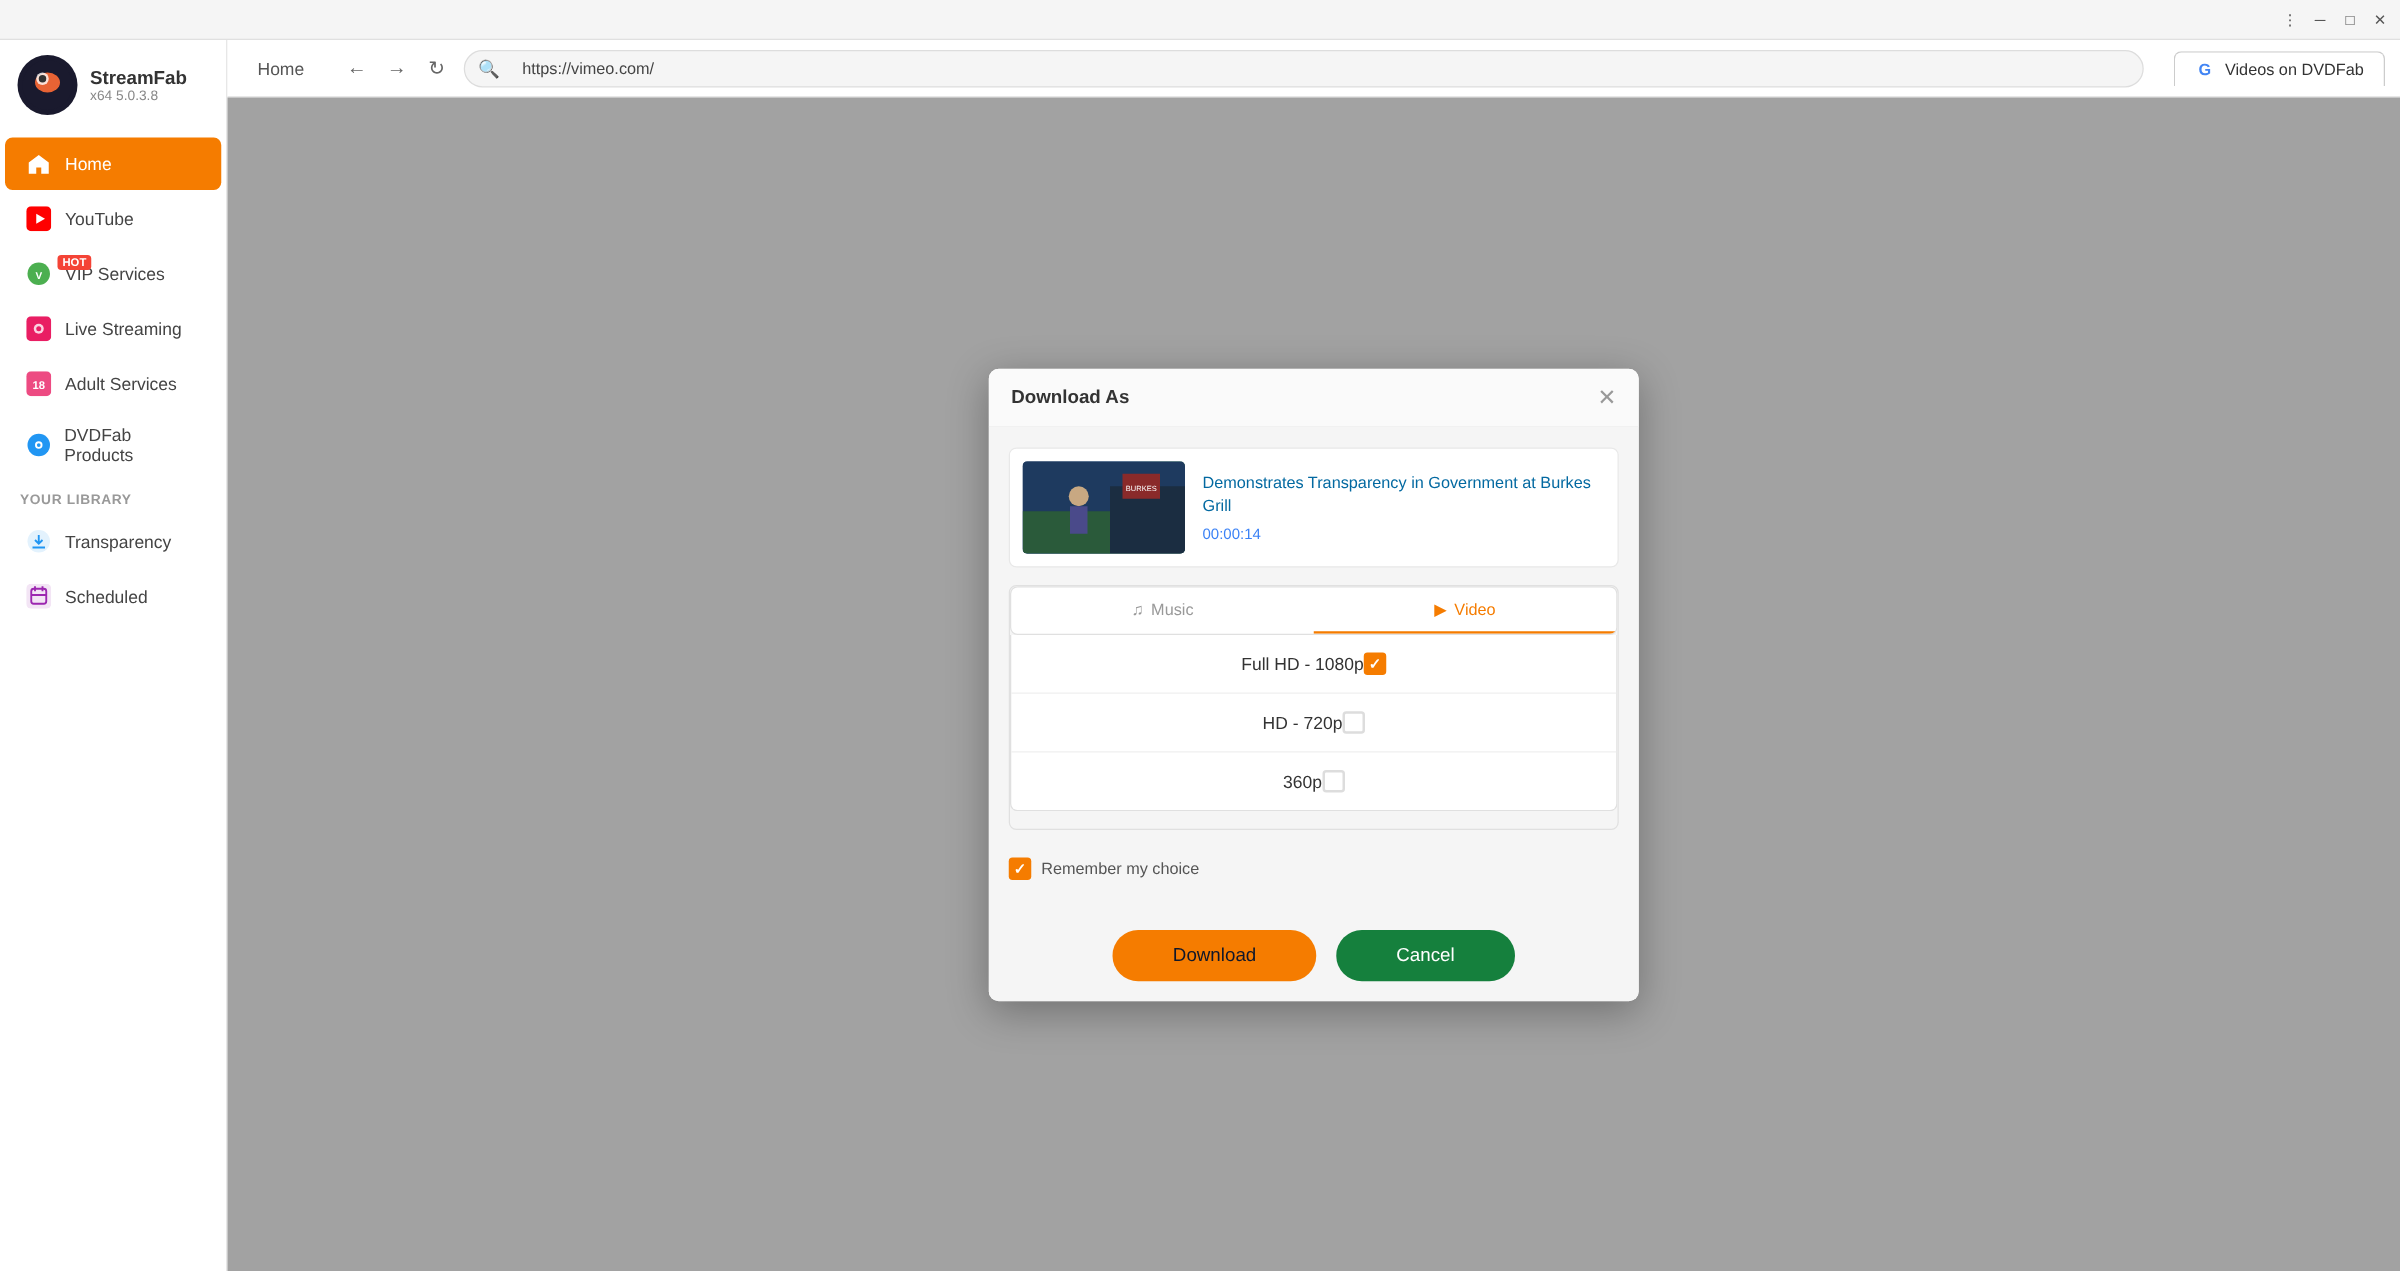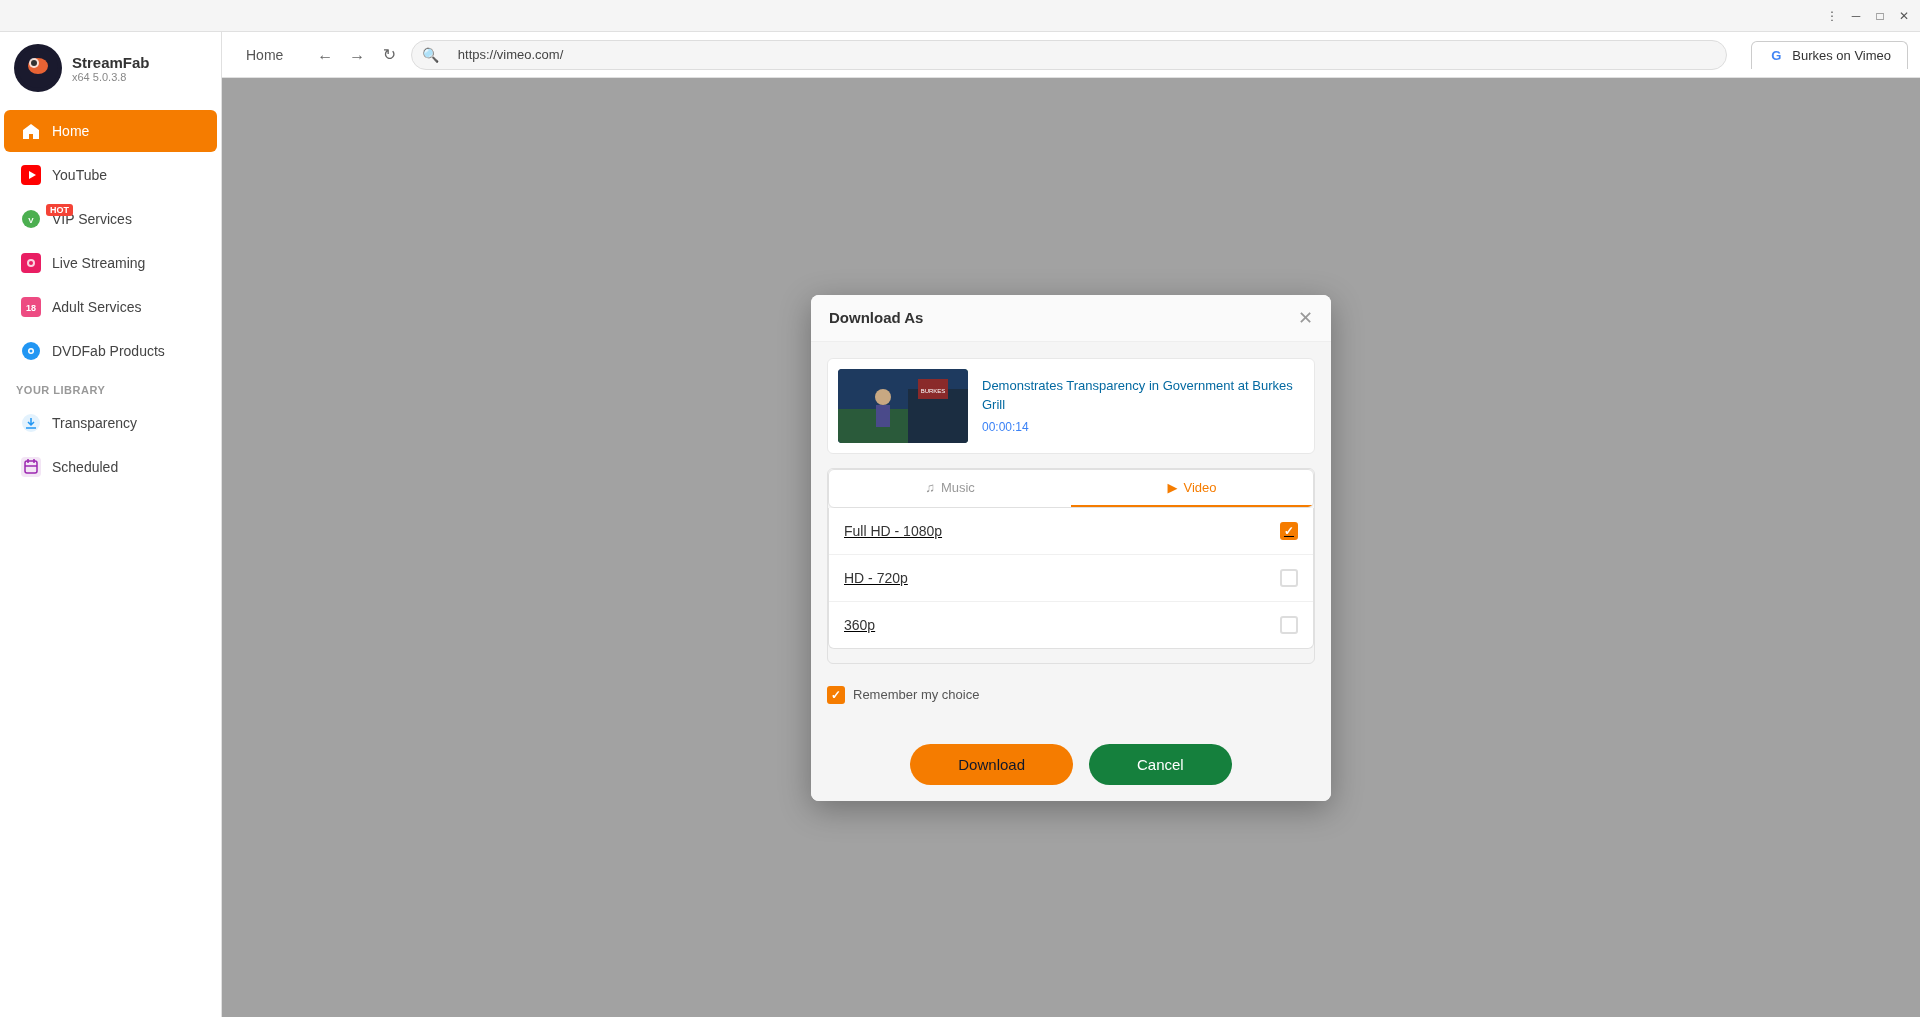--- a/index.html
+++ b/index.html
@@ -41,21 +41,21 @@
 
     
     .app-container {
       display: flex;
       flex: 1;
       overflow: hidden;
     }
 
     
     .sidebar {
-      width: 222px;
+      width: 182px;
       background: #fff;
       border-right: 1px solid #e0e0e0;
       display: flex;
       flex-direction: column;
       padding-top: 0;
     }
     .sidebar-logo {
       display: flex;
       align-items: center;
       padding: 12px 14px;
@@ -322,25 +322,24 @@
     .quality-list {
       background: #fff;
       border-radius: 0 0 6px 6px;
       border: 1px solid #e0e0e0;
       border-top: none;
       margin-bottom: 14px;
     }
     .quality-item {
       display: flex;
       align-items: center;
-      justify-content: space-between;
-      padding: 14px 15px;
+      justify-content: center;
+      padding: 14px 0;
       border-bottom: 1px solid #f0f0f0;
       cursor: pointer;
-      text-decoration: underline;
     }
     .quality-item:last-child {
       border-bottom: none;
     }
     .quality-label {
       font-size: 14px;
       color: #333;
     }
     .quality-checkbox {
       width: 18px;
@@ -575,21 +574,21 @@
         <button class="nav-btn">→</button>
         <button class="nav-btn">↻</button>
       </div>
       <div style="display:flex;align-items:center;background:#f5f5f5;border:1px solid #ddd;border-radius:15px;padding:0 10px;height:30px;flex:1;gap:6px;">
         <span style="color:#999;font-size:14px;">🔍</span>
         <input class="address-bar" style="border: none; background: transparent; flex: 1 1 0%; font-size: 13px; color: rgb(68, 68, 68); outline: none;" readonly="" value="https://vimeo.com/">
       </div>
 
       <div class="tab" style="margin-left:16px;height:28px;">
         <div class="tab-favicon" style="color:#4285f4;font-weight:bold;font-size:13px;">G</div>
-        <span>Burkes on Vimeo</span>
+        <span>Videos on DVDFab</span>
       </div>
     </div>
 
     <div class="browser-content">
 
       <div class="modal-overlay">
         <div class="modal">
 
           <div class="modal-header">
             <span class="modal-title">Download As</span>

